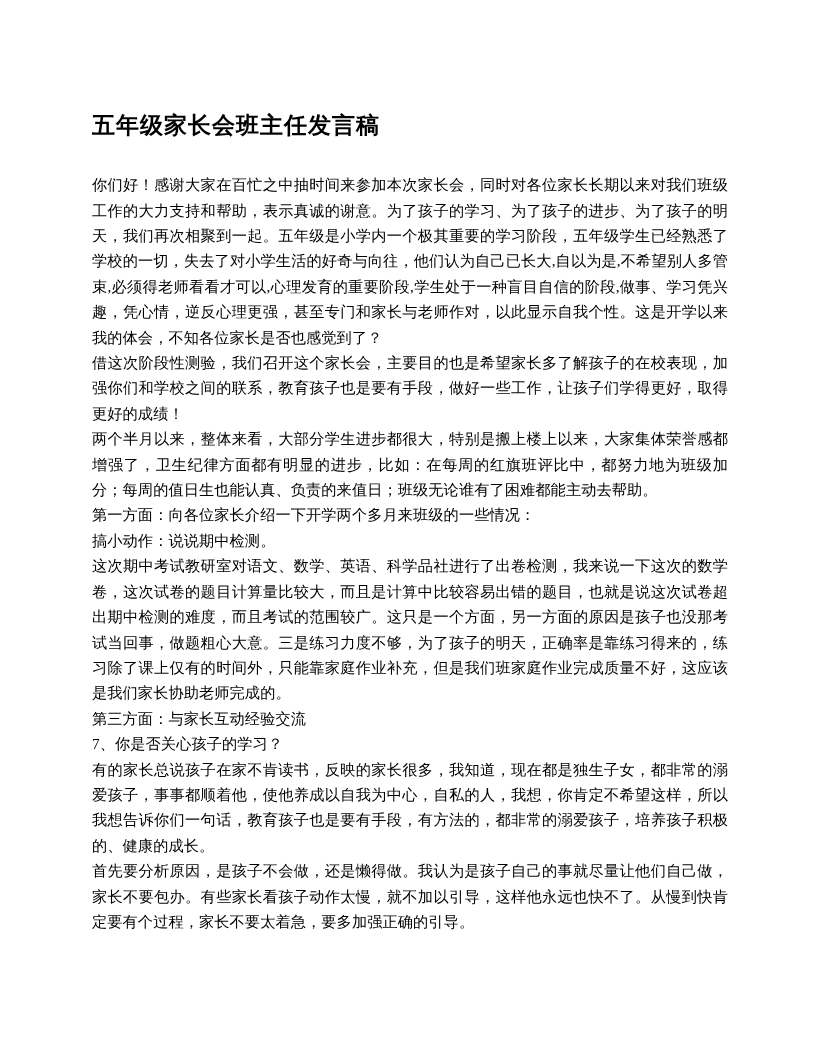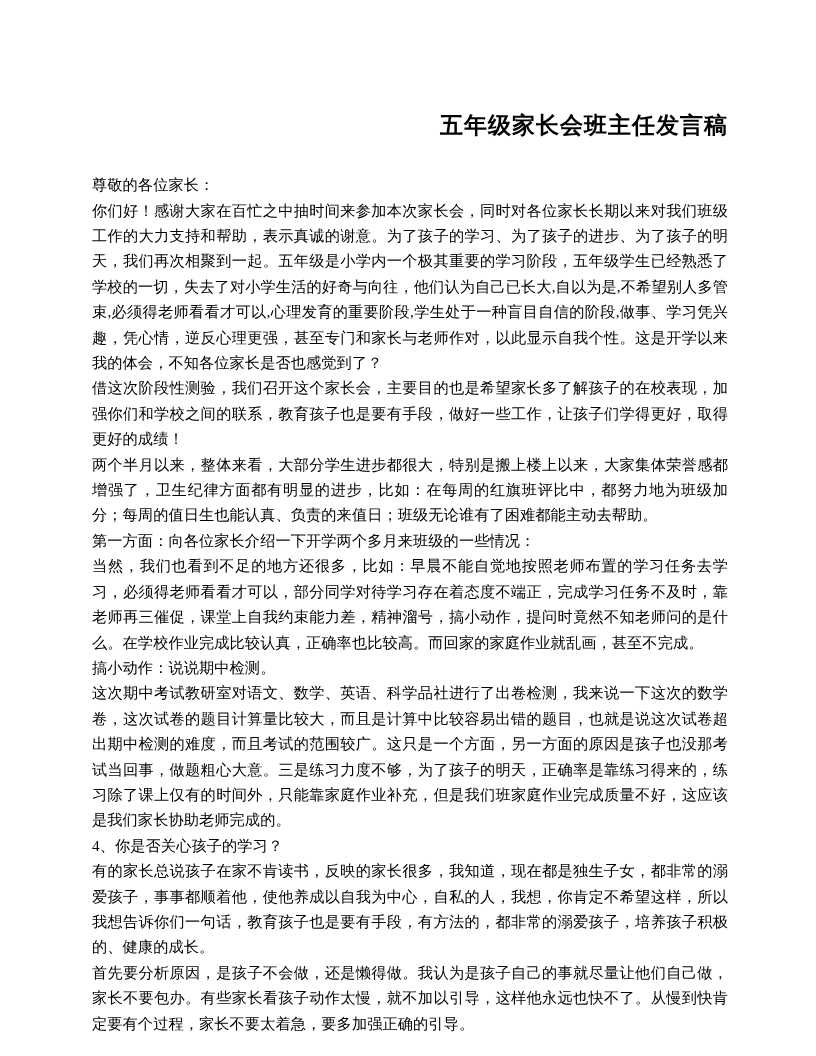--- a/index.html
+++ b/index.html
@@ -16,21 +16,21 @@
     overflow: hidden;
   }
   .page {
     box-sizing: border-box;
     width: 816px;
     height: 1056px;
     padding: 96px 88px 70px 92px;
     background: #ffffff;
   }
   .doc-title {
-    text-align: right;
+    text-align: left;
     font-size: 23px;
     font-weight: bold;
     letter-spacing: 1px;
     margin: 14px 0 30px 0;
     line-height: 1.4;
   }
   .body-text p {
     margin: 0;
     font-size: 15.2px;
     line-height: 25.4px;
@@ -38,25 +38,24 @@
     text-justify: inter-ideograph;
     letter-spacing: 0.1px;
   }
 </style>
 </head>
 <body>
 
 <div class="page">
   <h1 class="doc-title">五年级家长会班主任发言稿</h1>
   <div class="body-text">
-    <p>尊敬的各位家长：</p>
     <p>你们好！感谢大家在百忙之中抽时间来参加本次家长会，同时对各位家长长期以来对我们班级工作的大力支持和帮助，表示真诚的谢意。为了孩子的学习、为了孩子的进步、为了孩子的明天，我们再次相聚到一起。五年级是小学内一个极其重要的学习阶段，五年级学生已经熟悉了学校的一切，失去了对小学生活的好奇与向往，他们认为自己已长大,自以为是,不希望别人多管束,必须得老师看看才可以,心理发育的重要阶段,学生处于一种盲目自信的阶段,做事、学习凭兴趣，凭心情，逆反心理更强，甚至专门和家长与老师作对，以此显示自我个性。这是开学以来我的体会，不知各位家长是否也感觉到了？</p>
     <p>借这次阶段性测验，我们召开这个家长会，主要目的也是希望家长多了解孩子的在校表现，加强你们和学校之间的联系，教育孩子也是要有手段，做好一些工作，让孩子们学得更好，取得更好的成绩！</p>
     <p>两个半月以来，整体来看，大部分学生进步都很大，特别是搬上楼上以来，大家集体荣誉感都增强了，卫生纪律方面都有明显的进步，比如：在每周的红旗班评比中，都努力地为班级加分；每周的值日生也能认真、负责的来值日；班级无论谁有了困难都能主动去帮助。</p>
     <p>第一方面：向各位家长介绍一下开学两个多月来班级的一些情况：</p>
-    <p>当然，我们也看到不足的地方还很多，比如：早晨不能自觉地按照老师布置的学习任务去学习，必须得老师看看才可以，部分同学对待学习存在着态度不端正，完成学习任务不及时，靠老师再三催促，课堂上自我约束能力差，精神溜号，搞小动作，提问时竟然不知老师问的是什么。在学校作业完成比较认真，正确率也比较高。而回家的家庭作业就乱画，甚至不完成。</p>
     <p>搞小动作：说说期中检测。</p>
     <p>这次期中考试教研室对语文、数学、英语、科学品社进行了出卷检测，我来说一下这次的数学卷，这次试卷的题目计算量比较大，而且是计算中比较容易出错的题目，也就是说这次试卷超出期中检测的难度，而且考试的范围较广。这只是一个方面，另一方面的原因是孩子也没那考试当回事，做题粗心大意。三是练习力度不够，为了孩子的明天，正确率是靠练习得来的，练习除了课上仅有的时间外，只能靠家庭作业补充，但是我们班家庭作业完成质量不好，这应该是我们家长协助老师完成的。</p>
-    <p>4、你是否关心孩子的学习？</p>
+    <p>第三方面：与家长互动经验交流</p>
+    <p>7、你是否关心孩子的学习？</p>
     <p>有的家长总说孩子在家不肯读书，反映的家长很多，我知道，现在都是独生子女，都非常的溺爱孩子，事事都顺着他，使他养成以自我为中心，自私的人，我想，你肯定不希望这样，所以我想告诉你们一句话，教育孩子也是要有手段，有方法的，都非常的溺爱孩子，培养孩子积极的、健康的成长。</p>
     <p>首先要分析原因，是孩子不会做，还是懒得做。我认为是孩子自己的事就尽量让他们自己做，家长不要包办。有些家长看孩子动作太慢，就不加以引导，这样他永远也快不了。从慢到快肯定要有个过程，家长不要太着急，要多加强正确的引导。</p>
   </div>
 </div>
 
 </body></html>

